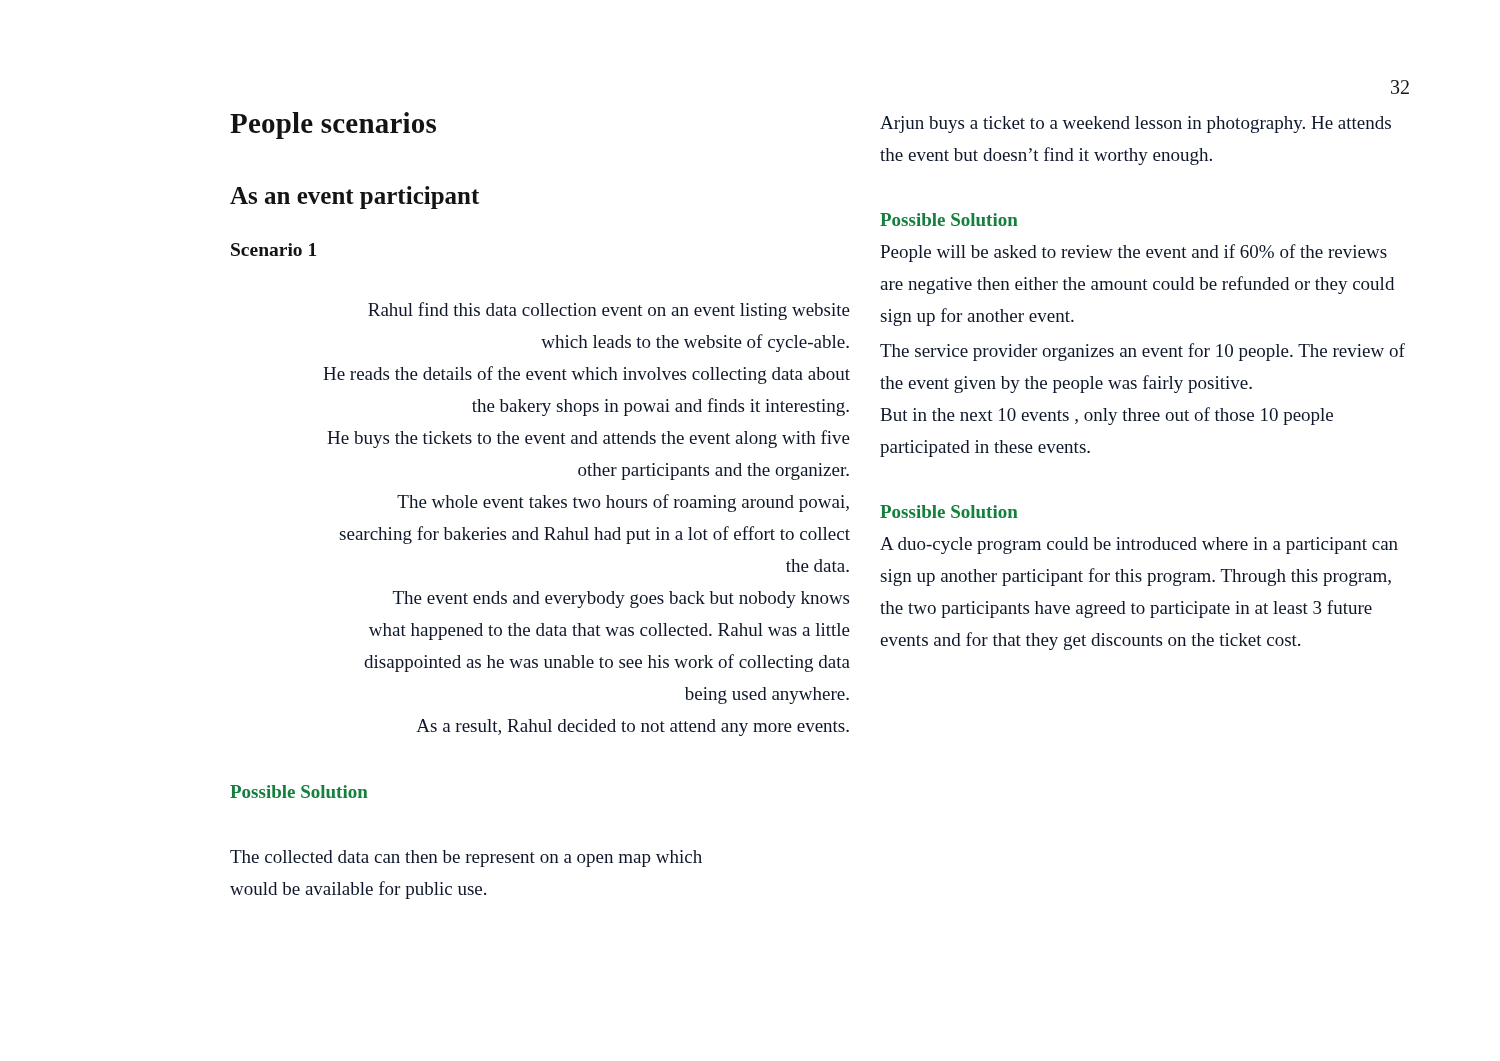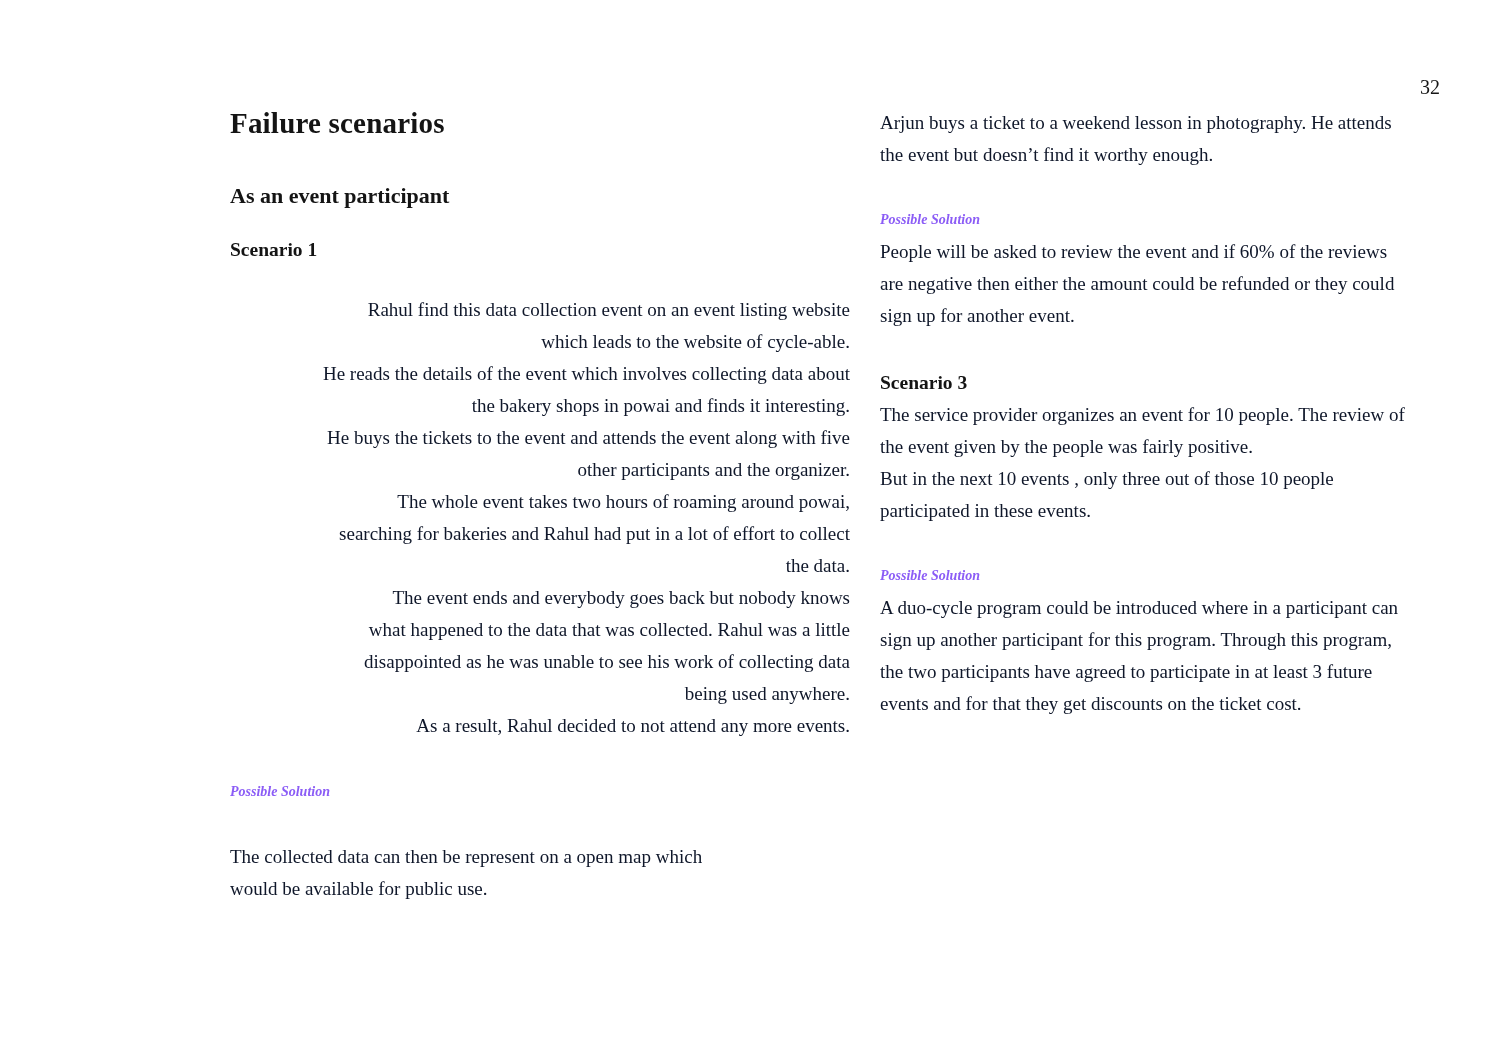--- a/index.html
+++ b/index.html
@@ -16,57 +16,55 @@
     position: relative;
     width: 1500px;
     height: 1061px;
     background: #ffffff;
   }
   .page-number {
     position: absolute;
     top: 74px;
     left: 1390px;
     width: 50px;
-    text-align: right;
     font-size: 20px;
     line-height: 26px;
     color: #161616;
   }
   .col {
     position: absolute;
     width: 620px;
   }
   .col-left  { left: 230px; top: 105px; }
   .col-right { left: 880px; top: 104px; }
 
   .doc-title {
     font-size: 29px;
     font-weight: bold;
     line-height: 36px;
     letter-spacing: 0.2px;
     color: #141414;
   }
   .subheading {
-    font-size: 22px;
+    font-size: 25px;
     font-weight: bold;
     line-height: 26px;
     color: #141414;
   }
   .block-heading {
     font-size: 19.5px;
     font-weight: bold;
     line-height: 26px;
     color: #141414;
   }
   .solution-heading {
-    font-size: 14px;
+    font-size: 19px;
     font-weight: bold;
-    font-style: italic;
     line-height: 26px;
-    color: #8b5cf6;
+    color: #15803d;
   }
   .body-text {
     font-size: 19px;
     line-height: 32px;
     white-space: pre-line;
     color: #0f172a;
   }
 
   
   .col-left .subheading        { margin-top: 42px; }
@@ -82,21 +80,21 @@
   .col-right .block-heading    { margin-top: 38px; }
 </style>
 </head>
 <body>
 
 <div class="page">
 
   <div class="page-number">32</div>
 
   <div class="col col-left">
-    <div class="doc-title">Failure scenarios</div>
+    <div class="doc-title">People scenarios</div>
 
     <div class="subheading">As an event participant</div>
 
     <div class="block-heading">Scenario 1</div>
 
     <div class="body-text scenario-body">Rahul find this data collection event on an event listing website
 which leads to the website of cycle-able.
 He reads the details of the event which involves collecting data about
 the bakery shops in powai and finds it interesting.
 He buys the tickets to the event and attends the event along with five
@@ -121,21 +119,20 @@
     <div class="body-text tight-body">Arjun buys a ticket to a weekend lesson in photography. He attends
 the event but doesn’t find it worthy enough.</div>
 
     <div class="solution-heading">Possible Solution</div>
 
     <div class="body-text tight-body">People will be asked to review the event and if 60% of the reviews
 are negative then either the amount could be refunded or they could
 sign up for another event.</div>
 
 
-    <div class="block-heading">Scenario 3</div>
 
     <div class="body-text tight-body">The service provider organizes an event for 10 people. The review of
 the event given by the people was fairly positive.
 But in the next 10 events , only three out of those 10 people
 participated in these events.</div>
 
     <div class="solution-heading">Possible Solution</div>
 
     <div class="body-text tight-body">A duo-cycle program could be introduced where in a participant can
 sign up another participant for this program. Through this program,

